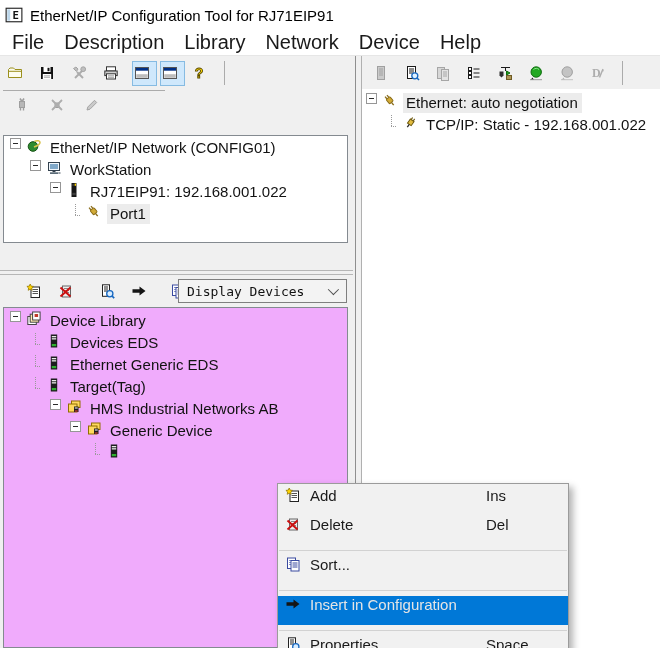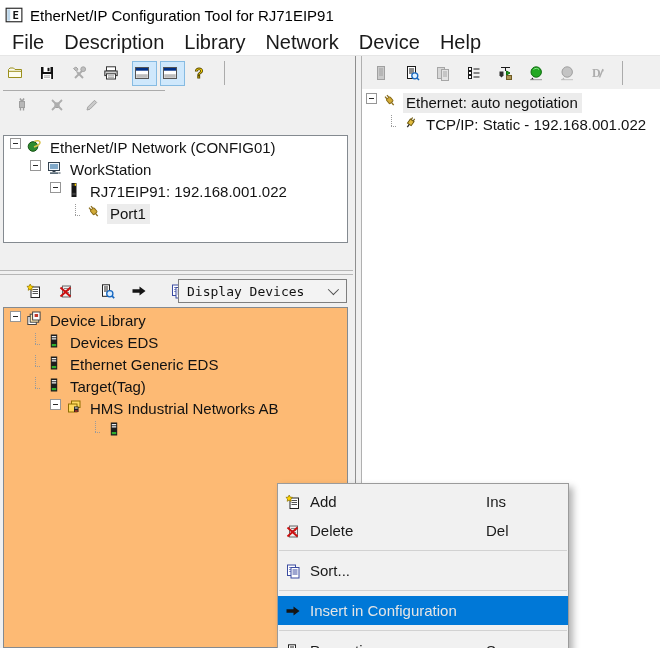--- a/index.html
+++ b/index.html
@@ -27,21 +27,21 @@
   #network-toolbar{height:30px;padding-left:11px;position:relative}
   #network-toolbar::before{content:'';position:absolute;top:0;left:3px;width:162px;height:1px;background:#ababab}
   #network-toolbar .tbtn{margin-right:9px}
   .righttb{height:33px;background:#f0f0f0;border-bottom:1px solid #bccad6;padding-left:8px}
   .righttb .tbtn{margin-right:5px}
   
   .netbox{position:absolute;left:3px;top:79px;width:345px;height:108px;background:#fff;border:1px solid #848a90;box-sizing:border-box;padding:2px 0 0 6px;overflow:hidden}
   .sepgrip{position:absolute;left:0;top:214px;width:353px;height:3px;border-top:1px solid #b6b6b6;border-bottom:1px solid #b6b6b6}
   .tb3{position:absolute;left:0;top:220px;width:356px;height:30px;padding-left:23px;box-sizing:border-box}
   .tb3 .sp1{width:9px;flex:0 0 9px}.tb3 .sp2{width:7px;flex:0 0 7px}
-  .libbox{position:absolute;left:3px;top:251px;width:345px;bottom:0;background:#fdba74;border:1px solid #848a90;box-sizing:border-box;padding:3px 0 0 6px;overflow:hidden}
+  .libbox{position:absolute;left:3px;top:251px;width:345px;bottom:0;background:#f0abfc;border:1px solid #848a90;box-sizing:border-box;padding:3px 0 0 6px;overflow:hidden}
   .rtree{position:absolute;left:0;right:0;top:33px;bottom:0;background:#fff;padding:4px 0 0 4px;overflow:hidden}
   
   .trow{display:flex;align-items:flex-start;height:22px;font-size:15px;white-space:nowrap}
   .exp{flex:0 0 11px;width:11px;height:11px;border:1px solid #969696;background:#fff;position:relative;margin-right:5px;box-sizing:border-box}
   .exp::before{content:'';position:absolute;left:2px;right:2px;top:4px;height:1px;background:#2a2a2a}
   .elb{flex:0 0 11px;width:11px;height:22px;position:relative;margin-right:5px}
   .elb::before{content:'';position:absolute;left:5px;top:0;height:11px;border-left:1px dotted #9a9a9a}
   .elb::after{content:'';position:absolute;left:5px;top:11px;width:5px;border-top:1px dotted #9a9a9a}
   .ic{width:16px;height:16px;flex:0 0 16px;display:inline-block;margin-right:5px}
   .ic svg{display:block;width:100%;height:100%}
@@ -50,21 +50,21 @@
   .lbl.selected{background:#0078d7;color:#fff}
   .lbl.inactive{background:#ececec}
   
   .combo{position:absolute;left:178px;top:3px;width:169px;height:24px;background:#f3f3f3;border:1px solid #7f7f7f;
     box-sizing:border-box;display:flex;align-items:center;padding-left:8px;
     font-family:"DejaVu Sans Mono",monospace;font-size:13px;color:#111}
   .chev{margin-left:auto;margin-right:10px;width:7px;height:7px;border-right:1.4px solid #505050;border-bottom:1.4px solid #505050;transform:rotate(45deg) translateY(-2px)}
   
   .cmenu{position:absolute;left:277px;top:483px;width:292px;background:#f1f1f1;border:1px solid #9b9b9b;
     box-shadow:4px 4px 7px rgba(0,0,0,.30);padding:3px 0;font-size:15px;z-index:10;box-sizing:border-box}
-  .citem{display:flex;align-items:center;height:29px;padding:0 2px 0 7px}
+  .citem{display:flex;align-items:flex-start;height:29px;padding:0 2px 0 7px}
   .citem .ic{margin-right:9px}
   .clabel{color:#1a1a1a}
   .cshort{margin-left:auto;flex:0 0 80px;text-align:left;color:#1a1a1a}
   .citem.hl{background:#0078d7}
   .citem.hl .clabel,.citem.hl .cshort{color:#e5e5e5}
   .csep{height:1px;background:#d2d2d2;margin:5px 1px}
 </style>
 </head>
 <body>
 
@@ -355,20 +355,34 @@
             <rect x="5.5" y="2" width="8.5" height="6.5" fill="#ffd95e" stroke="#8f6e00"></rect>
             <rect x="2.5" y="5" width="8.5" height="8" fill="#ffd95e" stroke="#8f6e00"></rect>
             <rect x="8" y="7.5" width="4.5" height="5.5" fill="#1d1d1d"></rect>
             <rect x="8.8" y="8.5" width="2.9" height="1" fill="#fff"></rect>
             <rect x="8.8" y="11.3" width="2.9" height="1.4" fill="#c0392b"></rect>
           </svg>
         </span>
         <span class="lbl">HMS Industrial Networks AB</span>
       </div>
       <div class="trow">
+        <span style="flex: 0 0 60px; width: 60px;"></span>
+        <span class="exp"></span>
+        <span class="ic">
+          <svg viewBox="0 0 16 16">
+            <rect x="5.5" y="2" width="8.5" height="6.5" fill="#ffd95e" stroke="#8f6e00"></rect>
+            <rect x="2.5" y="5" width="8.5" height="8" fill="#ffd95e" stroke="#8f6e00"></rect>
+            <rect x="8" y="7.5" width="4.5" height="5.5" fill="#1d1d1d"></rect>
+            <rect x="8.8" y="8.5" width="2.9" height="1" fill="#fff"></rect>
+            <rect x="8.8" y="11.3" width="2.9" height="1.4" fill="#c0392b"></rect>
+          </svg>
+        </span>
+        <span class="lbl">Generic Device</span>
+      </div>
+      <div class="trow">
         <span style="flex: 0 0 80px; width: 80px;"></span>
         <span class="elb"></span>
         <span class="ic">
           <svg viewBox="0 0 16 16">
             <rect x="4.8" y="1.5" width="6.4" height="13" fill="#1d1d1d"></rect>
             <rect x="5.8" y="3" width="4.4" height="1.3" fill="#eaeaea"></rect>
             <rect x="5.8" y="5.2" width="4.4" height="1.3" fill="#eaeaea"></rect>
             <rect x="5.8" y="11" width="4.4" height="2.2" fill="#2fae2f"></rect>
           </svg>
         </span>

